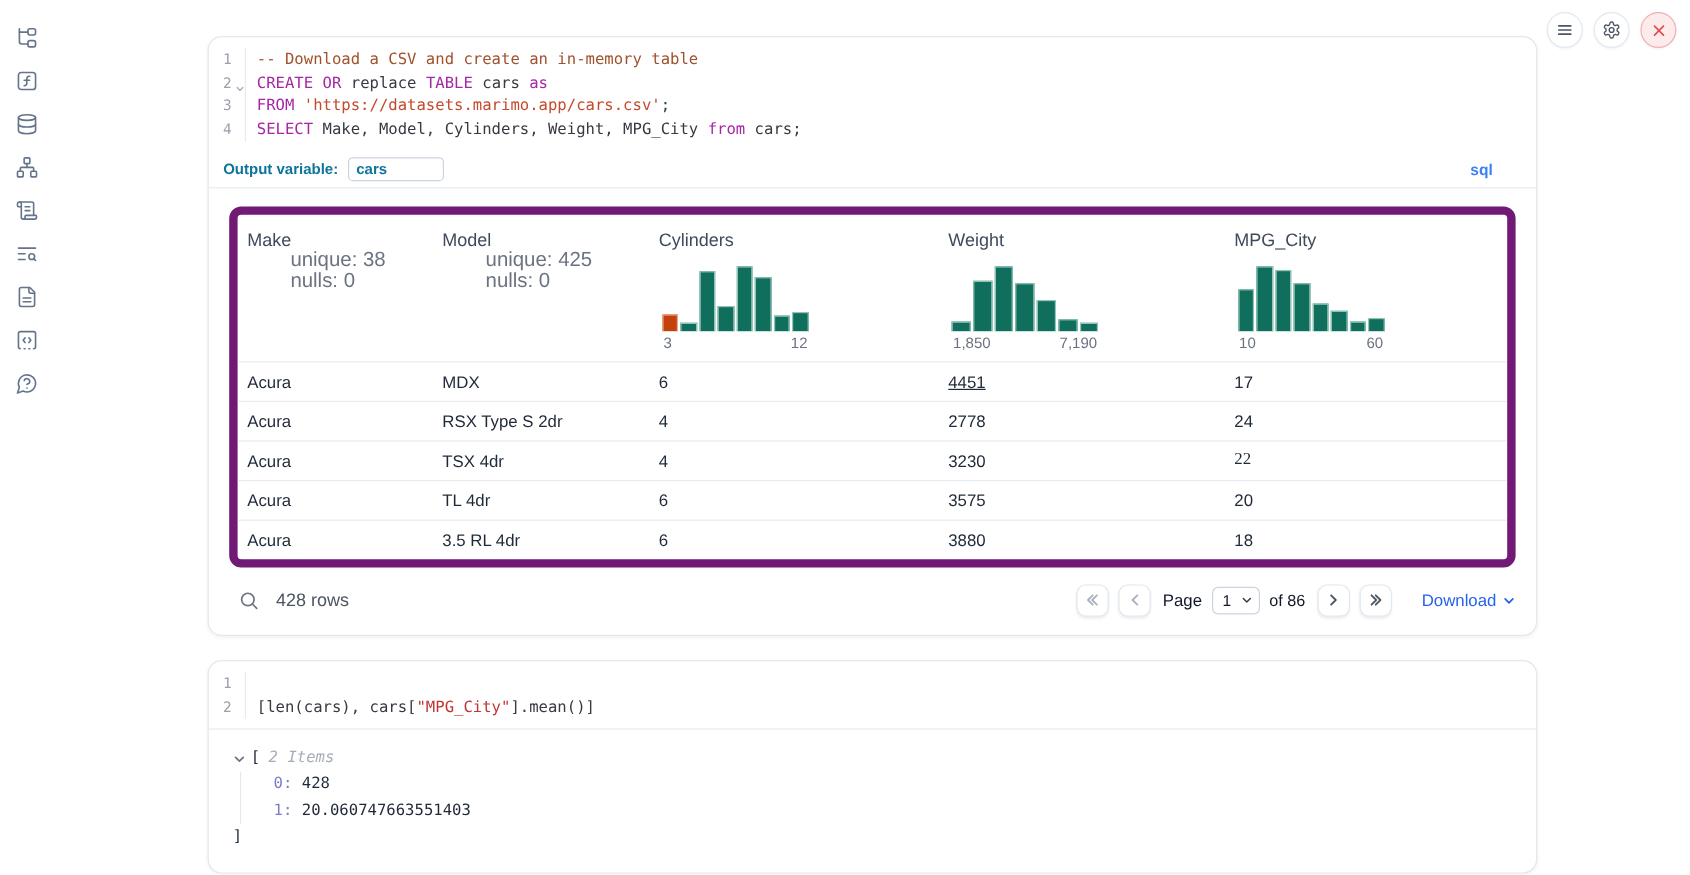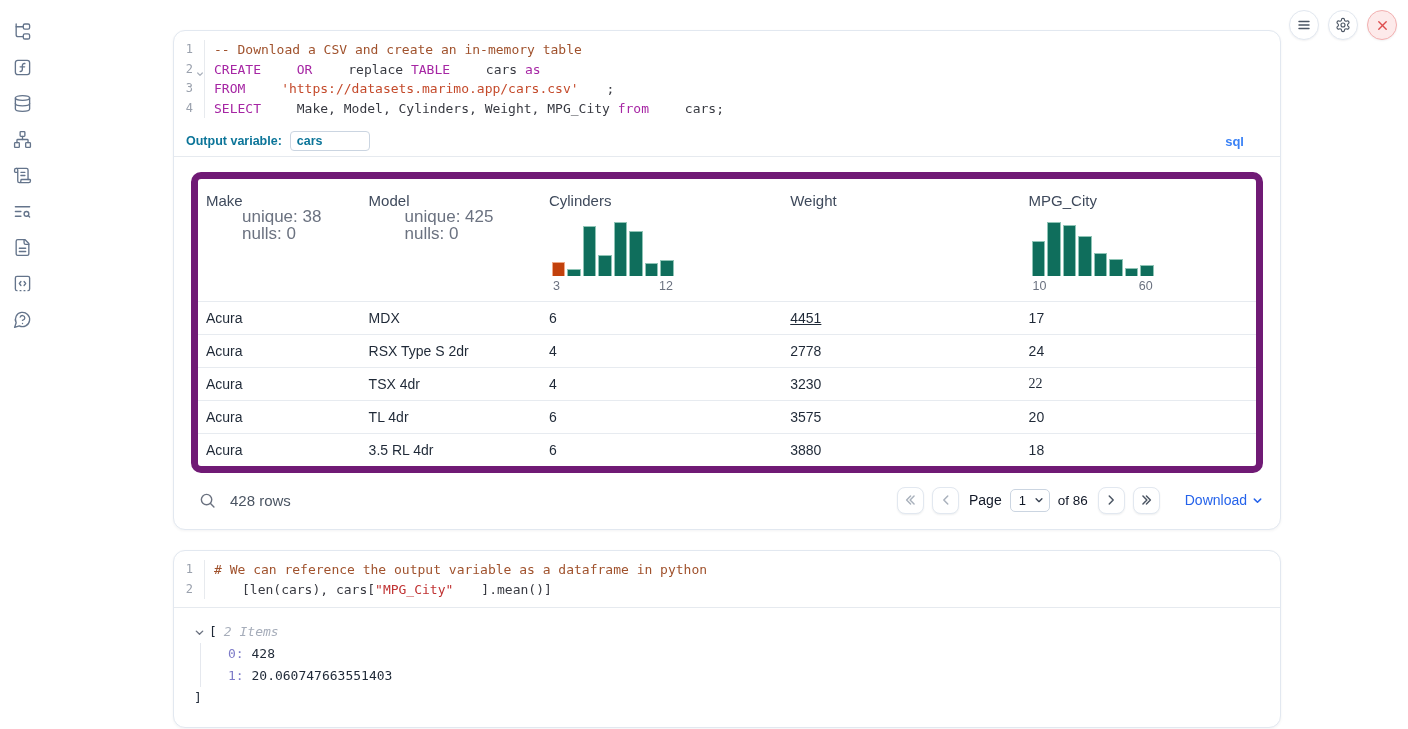--- a/index.html
+++ b/index.html
@@ -28,21 +28,21 @@
   .cell2 { margin-top:20px; }
 
   
   .code-block { padding:9px 0 8px; font-family:"DejaVu Sans Mono", monospace;
                 font-size:13px; line-height:19.5px; }
   .code-line { display:flex; }
   .gutter { width:31px; flex:none; text-align:right; padding-right:11px; color:#9aa1ad;
             border-right:1px solid #e7eaee; font-size:12px; position:relative; }
   .fold { position:absolute; right:0; top:5px; }
   .code-text { padding-left:9px; white-space:pre; color:#383a42; }
-  .tok-pl  { color:#383a42;padding-left:28px; }
+  .tok-pl  { color:#383a42; }
   .tok-kw  { color:#a626a4; }
   .tok-cm  { color:#a0522d; }
   .tok-str { color:#c44a2b; }
   .tok-str2{ color:#c03333; }
 
   
   .outvar-row { height:31px; display:flex; align-items:center;
                 border-bottom:1px solid #e6eaef; padding:0 36px 0 12px; }
   .outvar-label { font-size:12.5px; font-weight:700; color:#0c7599; }
   .outvar-input { width:80px; height:20px; margin-left:8px; border:1px solid #cbd5e1;
@@ -249,20 +249,35 @@
                     <div class="bar" style="height: 29%;"></div>
                   </div>
                   <div class="hist-labels">
                     <span>3</span>
                     <span>12</span>
                   </div>
                 </div>
               </div>
               <div class="th" style="width: 242px;">
                 <div class="col-name">Weight</div>
+                <div class="hist">
+                  <div class="hist-bars">
+                    <div class="bar" style="height: 14%;"></div>
+                    <div class="bar" style="height: 78%;"></div>
+                    <div class="bar" style="height: 100%;"></div>
+                    <div class="bar" style="height: 75%;"></div>
+                    <div class="bar" style="height: 48%;"></div>
+                    <div class="bar" style="height: 18%;"></div>
+                    <div class="bar" style="height: 13%;"></div>
+                  </div>
+                  <div class="hist-labels">
+                    <span>1,850</span>
+                    <span>7,190</span>
+                  </div>
+                </div>
               </div>
               <div class="th" style="width: 239px;">
                 <div class="col-name">MPG_City</div>
                 <div class="hist">
                   <div class="hist-bars">
                     <div class="bar" style="height: 65%;"></div>
                     <div class="bar" style="height: 100%;"></div>
                     <div class="bar" style="height: 95%;"></div>
                     <div class="bar" style="height: 74%;"></div>
                     <div class="bar" style="height: 42%;"></div>
@@ -365,21 +380,20 @@
             </div>
           </div>
         </div>
       </div>
     </section>
 
     <section class="cell cell2">
       <div class="code-block">
           <div class="code-line">
             <span class="gutter">1</span>
-            <span class="code-text"><span class="tok-cm"># We can reference the output variable as a dataframe in python</span></span>
           </div>
           <div class="code-line">
             <span class="gutter">2</span>
             <span class="code-text"><span class="tok-pl">[len(cars), cars[</span><span class="tok-str2">"MPG_City"</span><span class="tok-pl">].mean()]</span></span>
           </div>
         </div>
       <div class="divider-top tree">
         <div class="tree-head">
           <svg width="11" height="11" viewBox="0 0 12 12" fill="none" stroke="#6b7280" stroke-width="1.5" stroke-linecap="round" stroke-linejoin="round">
               <path d="M2.5 4.5L6 8l3.5-3.5"></path>

